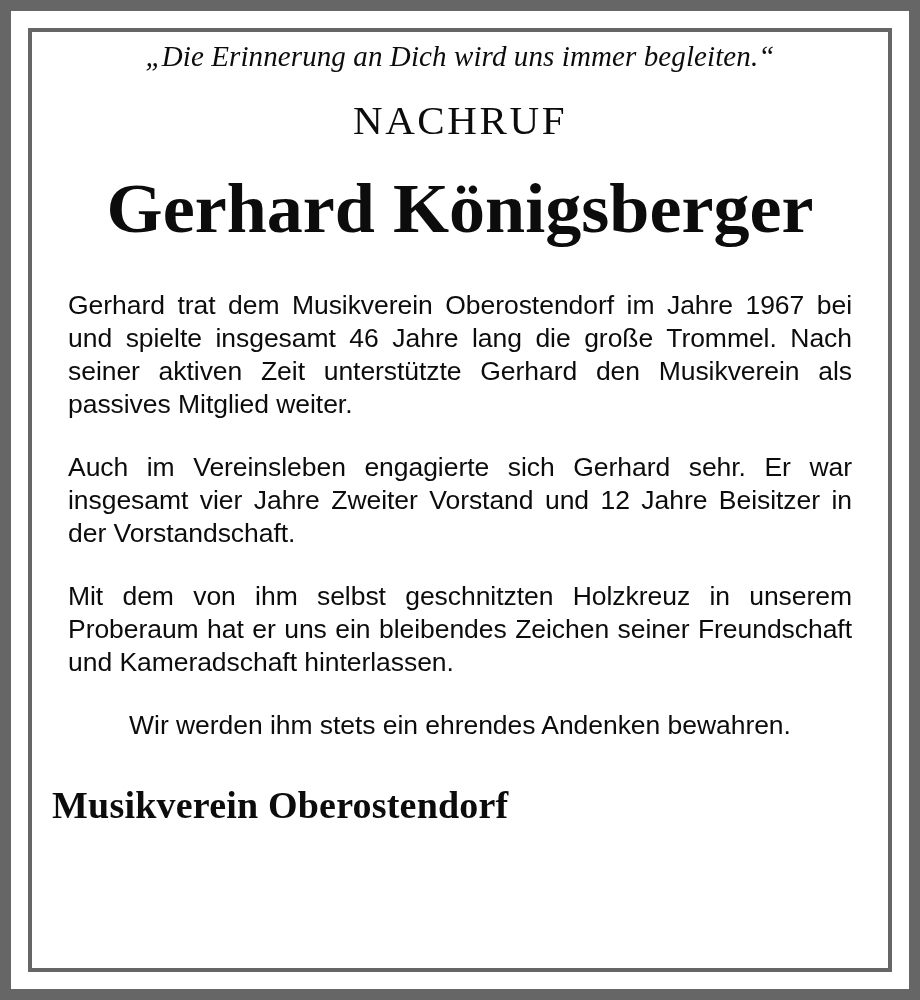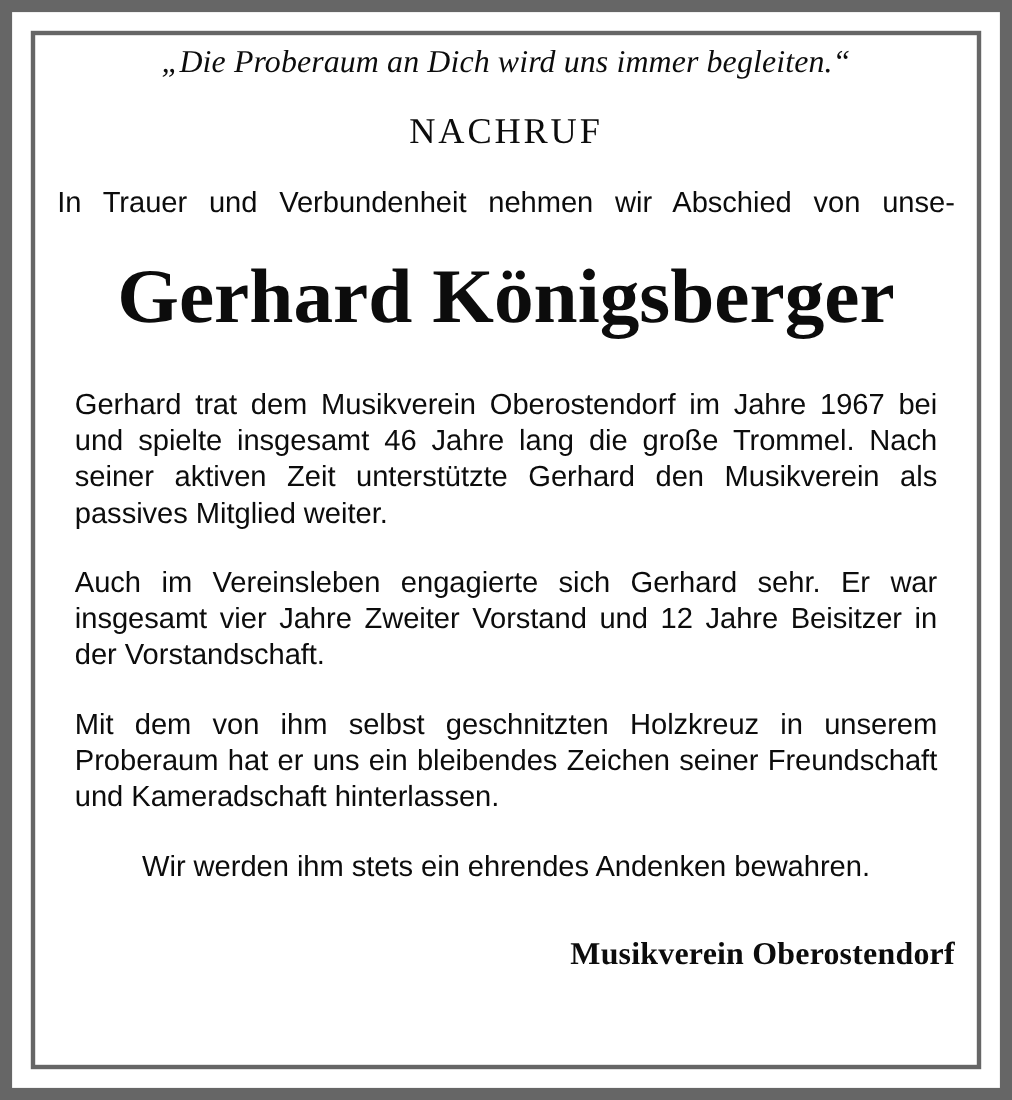--- a/index.html
+++ b/index.html
@@ -58,21 +58,21 @@
     text-align: center;
     letter-spacing: 0.1px;
     margin: 0;
     padding-top: 18px;
     white-space: nowrap;
   }
 
   
   .kicker {
     font-family: "Liberation Serif", "DejaVu Serif", serif;
-    font-size: 33px;
+    font-size: 41px;
     line-height: 38px;
     text-align: center;
     letter-spacing: 2.6px;
     margin: 0;
     padding-top: 28px;
   }
 
   
   .intro {
     font-family: "Liberation Sans", "DejaVu Sans", sans-serif;
@@ -117,44 +117,43 @@
     padding-top: 25px;
   }
   .body-par.nojust {
     text-align: center;
   }
 
   
   .signature {
     font-family: "Liberation Serif", "DejaVu Serif", serif;
     font-weight: bold;
-    font-size: 29px;
+    font-size: 38px;
     line-height: 34px;
-    text-align: right;
+    text-align: left;
     margin: 0;
     padding-top: 30px;
     letter-spacing: 0.2px;
   }
 </style>
 </head>
 <body>
 
 <div id="notice">
 
   <div class="frame-outer">
     <div class="frame-inner"></div>
   </div>
 
   <div class="content">
 
-    <p class="epigraph">„Die Proberaum an Dich wird uns immer begleiten.“</p>
+    <p class="epigraph">„Die Erinnerung an Dich wird uns immer begleiten.“</p>
 
     <p class="kicker">NACHRUF</p>
 
-    <p class="intro">In Trauer und Verbundenheit nehmen wir Abschied von unse-</p>
 
 
     <p class="name">Gerhard Königsberger</p>
 
     <p class="body-par first">Gerhard trat dem Musikverein Oberostendorf im Jahre 1967 bei und spielte insgesamt 46 Jahre lang die große Trommel. Nach seiner aktiven Zeit unterstützte Gerhard den Musikverein als passives Mitglied weiter.</p>
 
     <p class="body-par">Auch im Vereinsleben engagierte sich Gerhard sehr. Er war insgesamt vier Jahre Zweiter Vorstand und 12 Jahre Beisitzer in der Vorstandschaft.</p>
 
 
     <p class="body-par">Mit dem von ihm selbst geschnitzten Holzkreuz in unserem Proberaum hat er uns ein bleibendes Zeichen seiner Freundschaft und Kameradschaft hinterlassen.</p>

